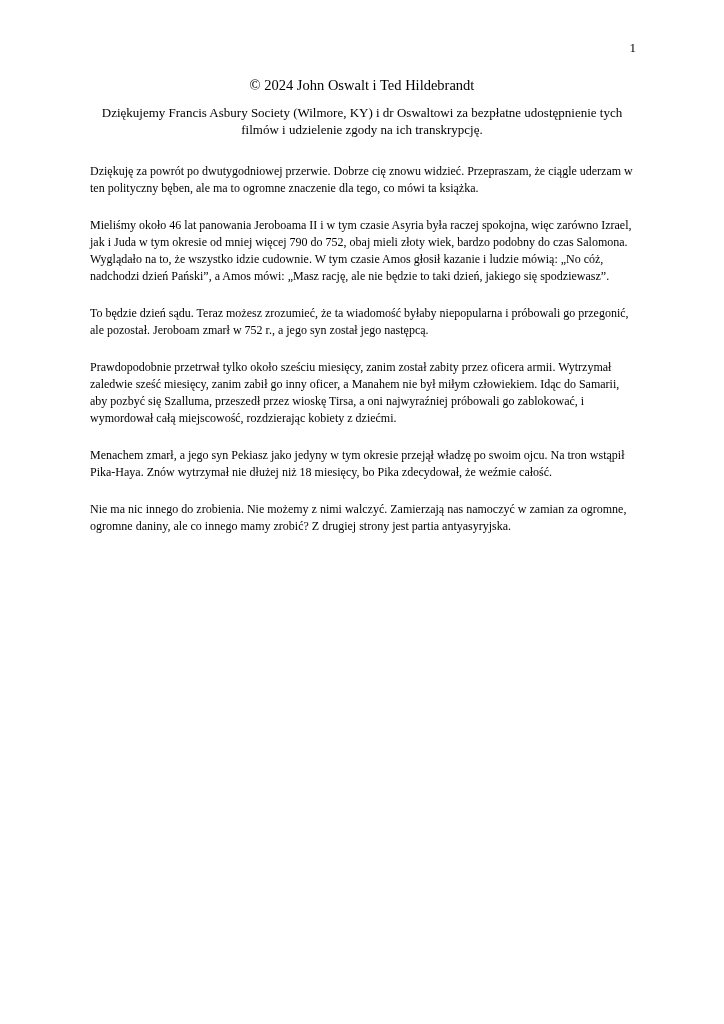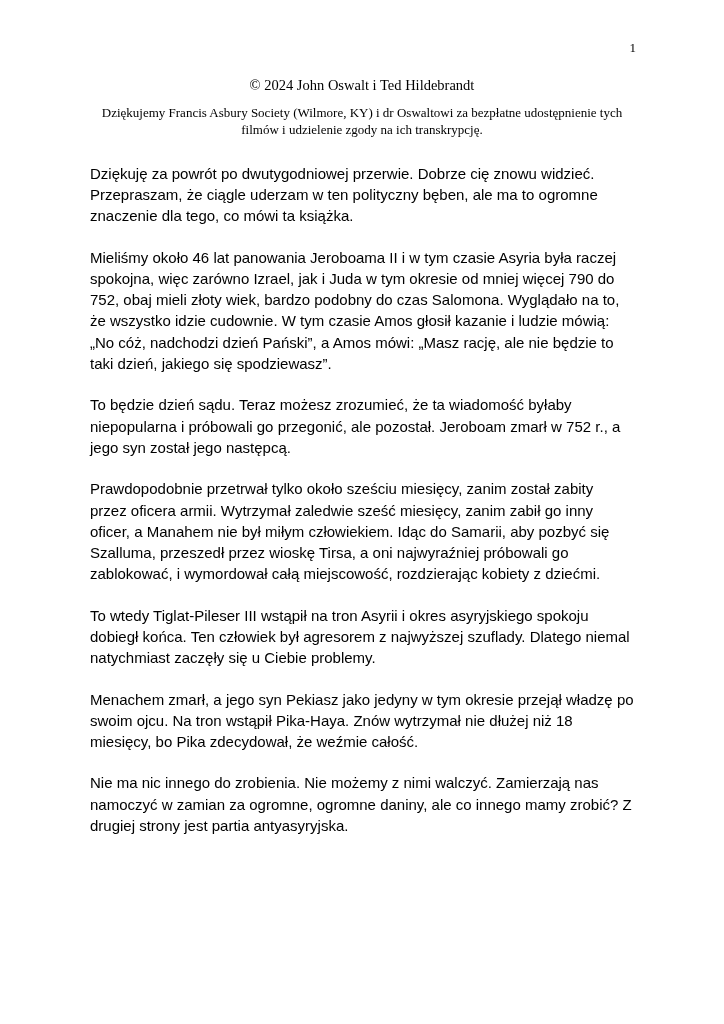--- a/index.html
+++ b/index.html
@@ -46,22 +46,22 @@
   .doc-copyright {
     font-family: "Liberation Serif", serif;
     font-size: 14.5px;
     line-height: 1.35;
     margin: 0 0 2px 0;
   }
   .doc-body {
     margin-top: 24px;
   }
   .doc-body p {
-    font-family: Liberation Sans, sans-serif;
-    font-size: 15px;
+    font-family: Liberation Serif, serif;
+    font-size: 12px;
     line-height: 1.42;
     margin: 0 0 20px 0;
     text-align: left;
   }
 </style>
 </head>
 <body>
 
 <div class="page">
 
@@ -70,18 +70,17 @@
   <div class="doc-header">
     <p class="doc-copyright">© 2024 John Oswalt i Ted Hildebrandt</p>
     <p class="doc-subtitle">Dziękujemy Francis Asbury Society (Wilmore, KY) i dr Oswaltowi za bezpłatne udostępnienie tych filmów i udzielenie zgody na ich transkrypcję.</p>
   </div>
 
   <div class="doc-body">
       <p>Dziękuję za powrót po dwutygodniowej przerwie. Dobrze cię znowu widzieć. Przepraszam, że ciągle uderzam w ten polityczny bęben, ale ma to ogromne znaczenie dla tego, co mówi ta książka.</p>
       <p>Mieliśmy około 46 lat panowania Jeroboama II i w tym czasie Asyria była raczej spokojna, więc zarówno Izrael, jak i Juda w tym okresie od mniej więcej 790 do 752, obaj mieli złoty wiek, bardzo podobny do czas Salomona. Wyglądało na to, że wszystko idzie cudownie. W tym czasie Amos głosił kazanie i ludzie mówią: „No cóż, nadchodzi dzień Pański”, a Amos mówi: „Masz rację, ale nie będzie to taki dzień, jakiego się spodziewasz”.</p>
       <p>To będzie dzień sądu. Teraz możesz zrozumieć, że ta wiadomość byłaby niepopularna i próbowali go przegonić, ale pozostał. Jeroboam zmarł w 752 r., a jego syn został jego następcą.</p>
       <p>Prawdopodobnie przetrwał tylko około sześciu miesięcy, zanim został zabity przez oficera armii. Wytrzymał zaledwie sześć miesięcy, zanim zabił go inny oficer, a Manahem nie był miłym człowiekiem. Idąc do Samarii, aby pozbyć się Szalluma, przeszedł przez wioskę Tirsa, a oni najwyraźniej próbowali go zablokować, i wymordował całą miejscowość, rozdzierając kobiety z dziećmi.</p>
-      <p>To wtedy Tiglat-Pileser III wstąpił na tron Asyrii i okres asyryjskiego spokoju dobiegł końca. Ten człowiek był agresorem z najwyższej szuflady. Dlatego niemal natychmiast zaczęły się u Ciebie problemy.</p>
       <p>Menachem zmarł, a jego syn Pekiasz jako jedyny w tym okresie przejął władzę po swoim ojcu. Na tron wstąpił Pika-Haya. Znów wytrzymał nie dłużej niż 18 miesięcy, bo Pika zdecydował, że weźmie całość.</p>
       <p>Nie ma nic innego do zrobienia. Nie możemy z nimi walczyć. Zamierzają nas namoczyć w zamian za ogromne, ogromne daniny, ale co innego mamy zrobić? Z drugiej strony jest partia antyasyryjska.</p>
     </div>
 
 </div>
 
 </body></html>

